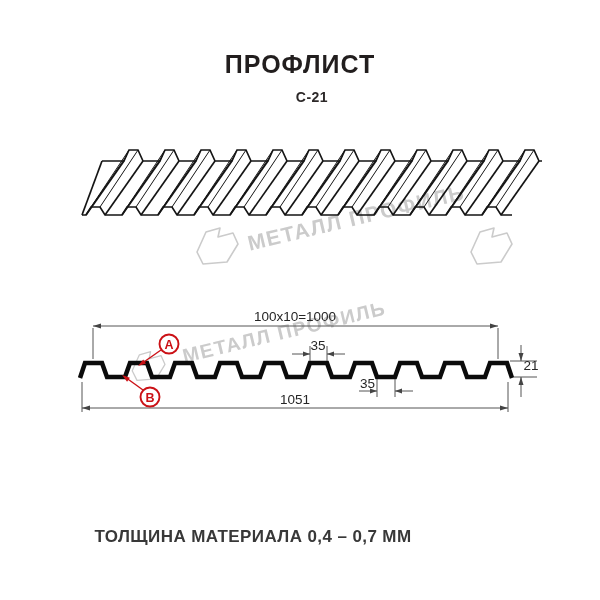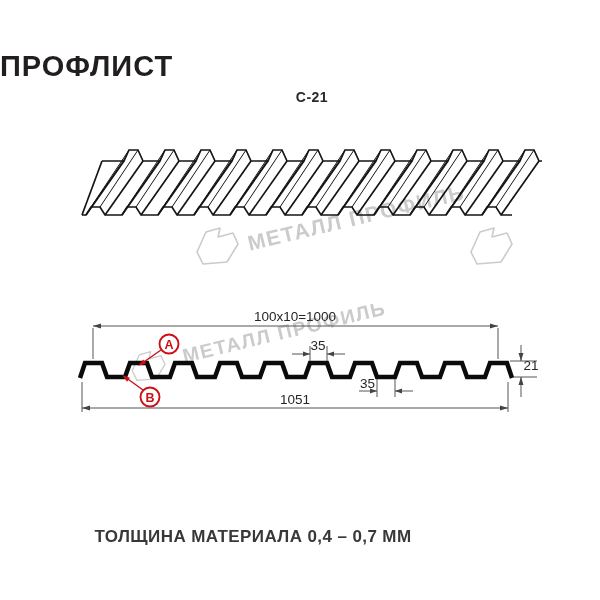--- a/index.html
+++ b/index.html
@@ -1,20 +1,20 @@
 <!DOCTYPE html>
 <html><head>
 <meta charset="utf-8">
 <style>
   html,body{margin:0;padding:0;background:#ffffff;}
   body{width:600px;height:600px;position:relative;overflow:hidden;
        font-family:"Liberation Sans",sans-serif;}
   .abs{position:absolute;}
-  .page-title{top:50px;left:0;width:600px;
-      font-size:29px;font-weight:800;letter-spacing:1px;color:#221e1e;}
+  .page-title{top:50px;left:0;width:600px;text-align:center;
+      font-size:25px;font-weight:800;letter-spacing:1px;color:#221e1e;}
   .page-subtitle{top:89px;left:0;width:600px;text-align:center;
       font-size:14px;font-weight:700;letter-spacing:.5px;color:#2c2828;padding-left:12px;}
   .footer-note{top:527px;left:0;width:506px;text-align:center;
       font-size:17px;font-weight:600;letter-spacing:.4px;color:#383838;}
   .wm-strip{font-weight:700;color:#cbcbcb;white-space:nowrap;
       transform-origin:0 50%;transform:rotate(-13.5deg);letter-spacing:1.5px;}
   .wm-strip.upper{top:232px;left:248px;font-size:21px;}
   .wm-strip.lower{top:345px;left:183px;font-size:19.5px;}
   .wm-logo{stroke:#cbcbcb;stroke-width:1.6;fill:none;stroke-linejoin:round;}
   svg.layer{position:absolute;top:0;left:0;}

